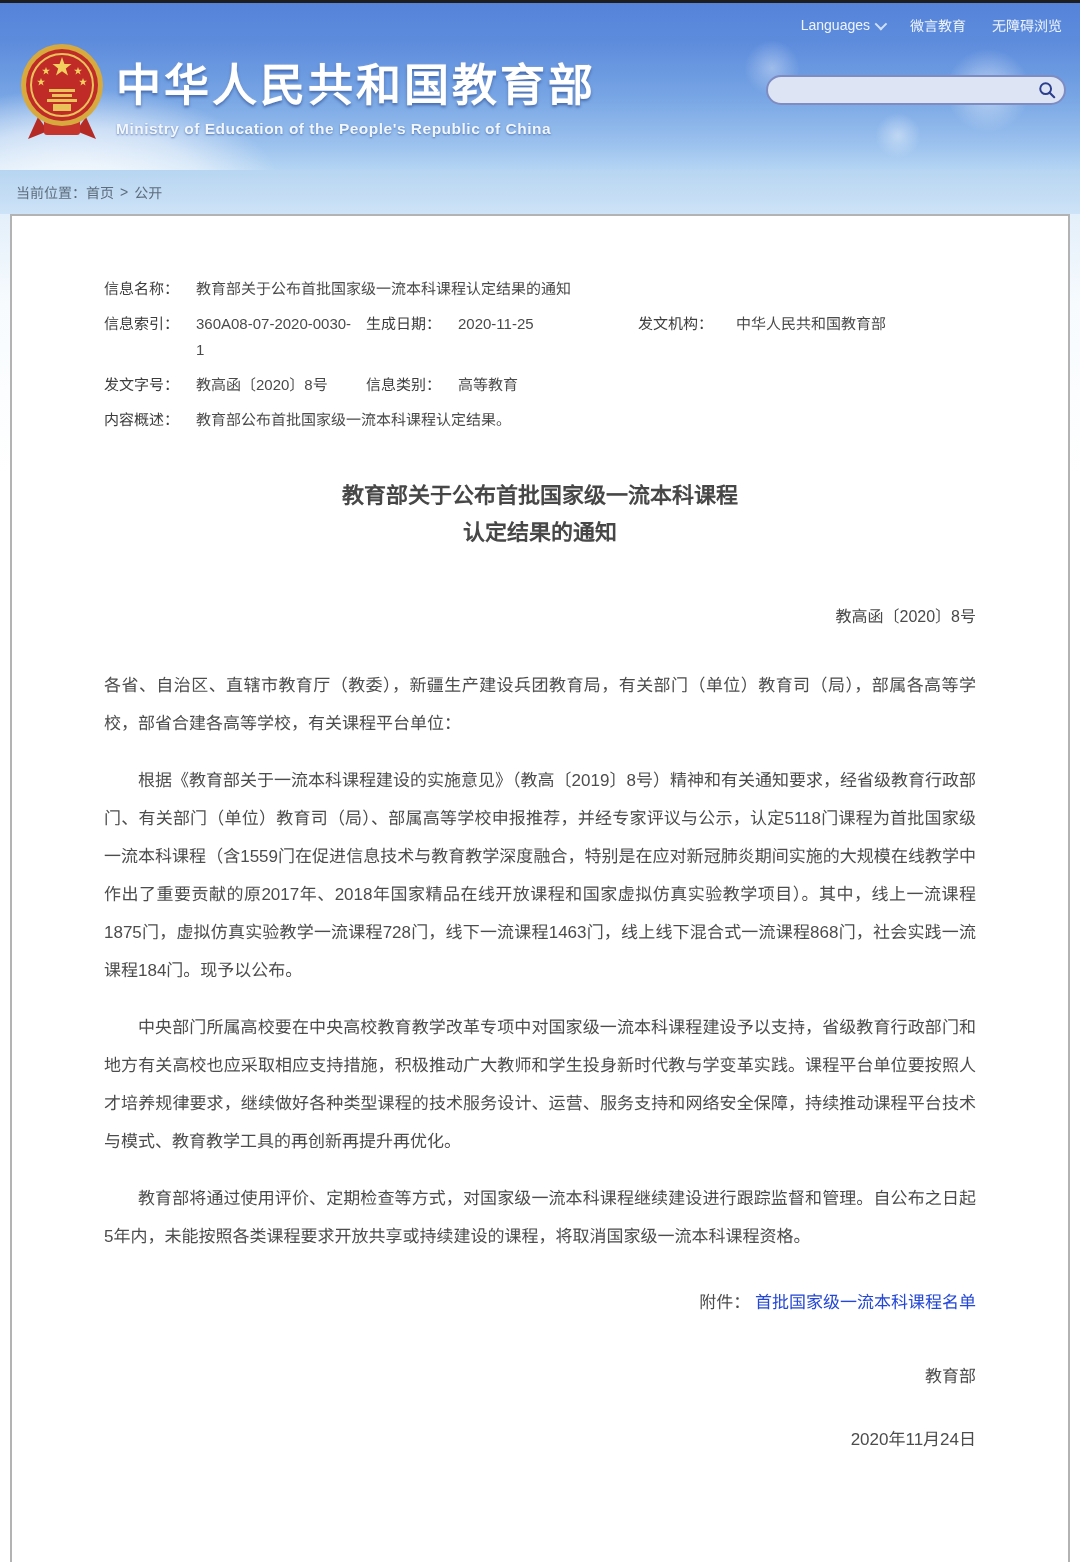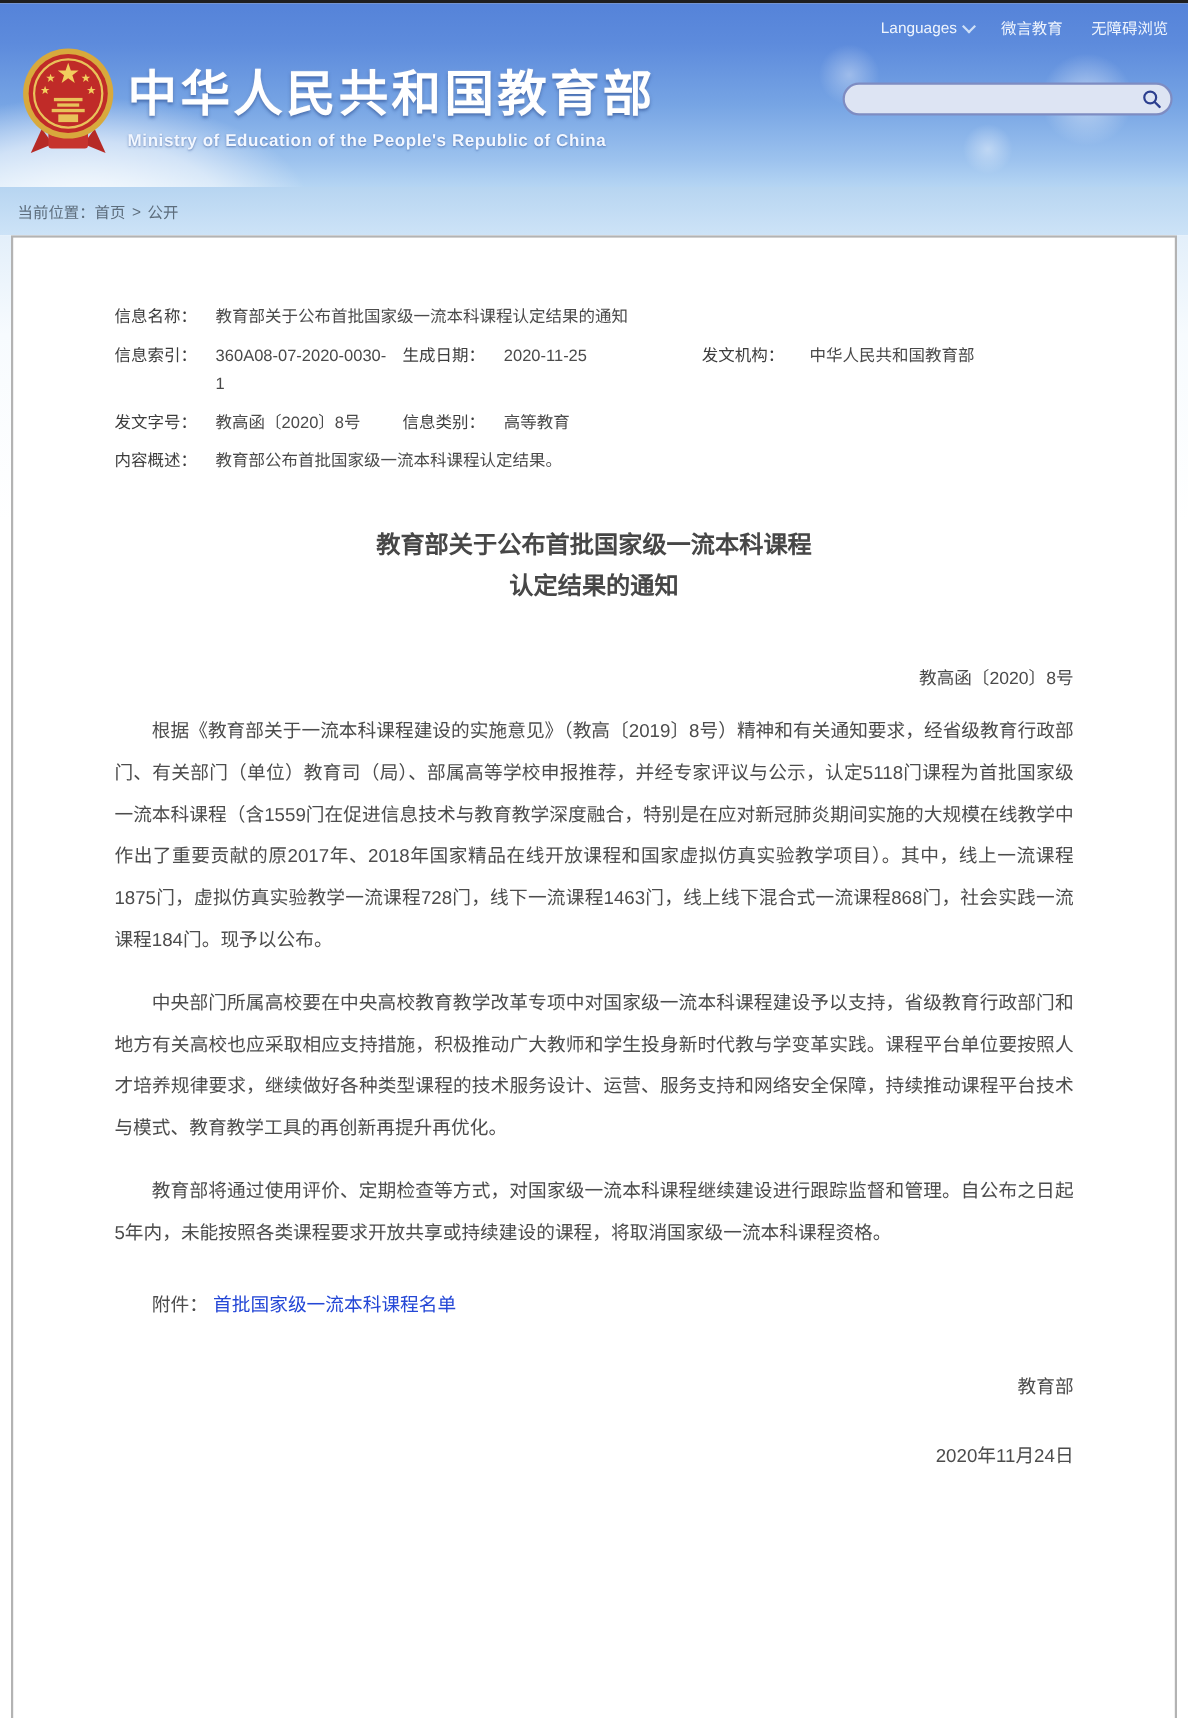--- a/index.html
+++ b/index.html
@@ -73,21 +73,21 @@
   .meta .span-rest { grid-column:2 / 7; }
   .meta .wrapcell { word-break:break-word; padding-right:14px; }
 
   
   .doc-title { margin-top:44px; text-align:center; font-size:22px; font-weight:bold;
     color:#474747; line-height:37px; }
   .doc-no { margin-top:52px; text-align:right; font-size:16px; color:#4a4a4a; }
   .body-text { font-size:17px; line-height:38px; color:#4c4c4c; text-align:justify; }
   .salutation { margin-top:40px; }
   .para { margin-top:19px; text-indent:2em; }
-  .attach { margin-top:28px; padding-left:2em; font-size:17px; line-height:38px; color:#4c4c4c; }
+  .attach { margin-top:28px; padding-left:2em; font-size:17px; line-height:38px; color:#4c4c4c;text-align:right; }
   .attach a { color:#2447d6; text-decoration:none; }
   .sign { margin-top:40px; text-align:right; font-size:17px; color:#4c4c4c; }
   .docdate { margin-top:38px; text-align:right; font-size:17px; color:#4c4c4c; }
 </style>
 </head>
 <body>
 
 <div class="topline"></div>
 
 <div class="header">
@@ -165,20 +165,21 @@
       <div class="span-rest">教育部公布首批国家级一流本科课程认定结果。</div>
     </div>
 
     <div class="doc-title">
       <div>教育部关于公布首批国家级一流本科课程</div>
       <div>认定结果的通知</div>
     </div>
 
     <div class="doc-no">教高函〔2020〕8号</div>
 
+    <div class="body-text salutation">各省、自治区、直辖市教育厅（教委），新疆生产建设兵团教育局，有关部门（单位）教育司（局），部属各高等学校，部省合建各高等学校，有关课程平台单位：</div>
 
     <div class="body-text para">根据《教育部关于一流本科课程建设的实施意见》（教高〔2019〕8号）精神和有关通知要求，经省级教育行政部门、有关部门（单位）教育司（局）、部属高等学校申报推荐，并经专家评议与公示，认定5118门课程为首批国家级一流本科课程（含1559门在促进信息技术与教育教学深度融合，特别是在应对新冠肺炎期间实施的大规模在线教学中作出了重要贡献的原2017年、2018年国家精品在线开放课程和国家虚拟仿真实验教学项目）。其中，线上一流课程1875门，虚拟仿真实验教学一流课程728门，线下一流课程1463门，线上线下混合式一流课程868门，社会实践一流课程184门。现予以公布。</div>
     <div class="body-text para">中央部门所属高校要在中央高校教育教学改革专项中对国家级一流本科课程建设予以支持，省级教育行政部门和地方有关高校也应采取相应支持措施，积极推动广大教师和学生投身新时代教与学变革实践。课程平台单位要按照人才培养规律要求，继续做好各种类型课程的技术服务设计、运营、服务支持和网络安全保障，持续推动课程平台技术与模式、教育教学工具的再创新再提升再优化。</div>
     <div class="body-text para">教育部将通过使用评价、定期检查等方式，对国家级一流本科课程继续建设进行跟踪监督和管理。自公布之日起5年内，未能按照各类课程要求开放共享或持续建设的课程，将取消国家级一流本科课程资格。</div>
 
     <div class="attach">
       <span>附件：</span>
       <a href="#">首批国家级一流本科课程名单</a>
     </div>
 

